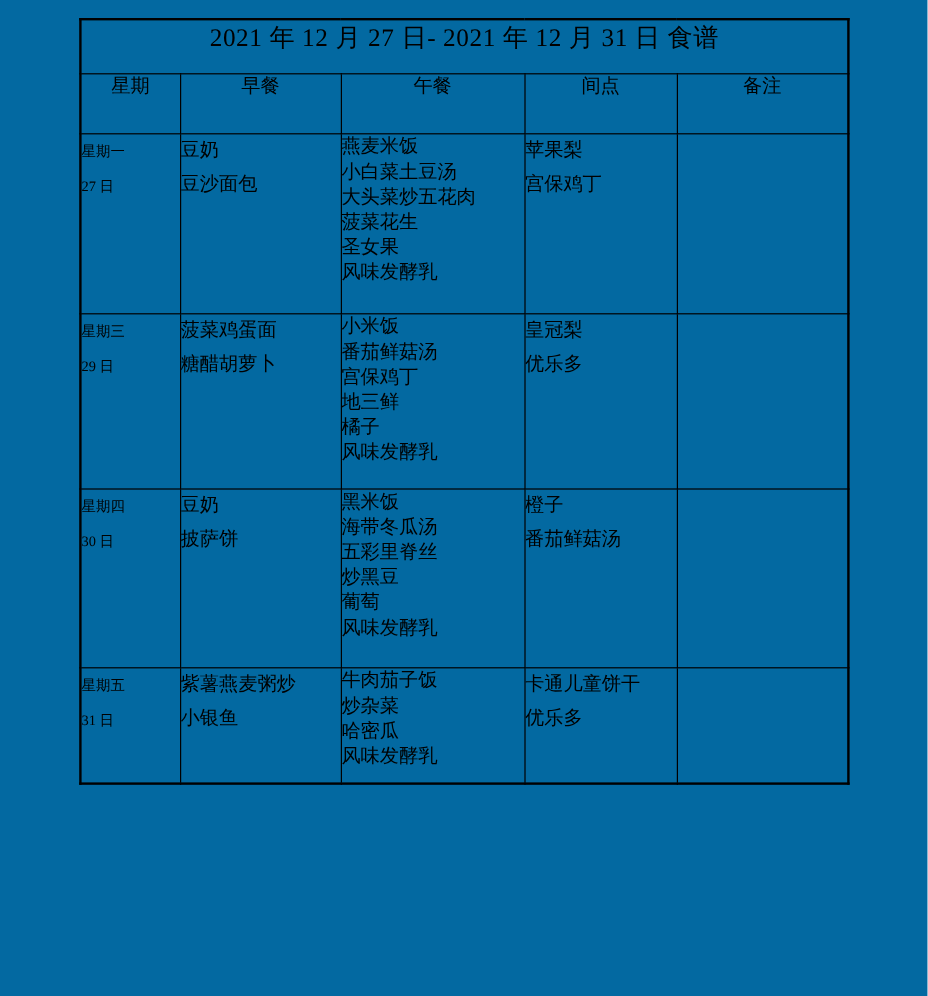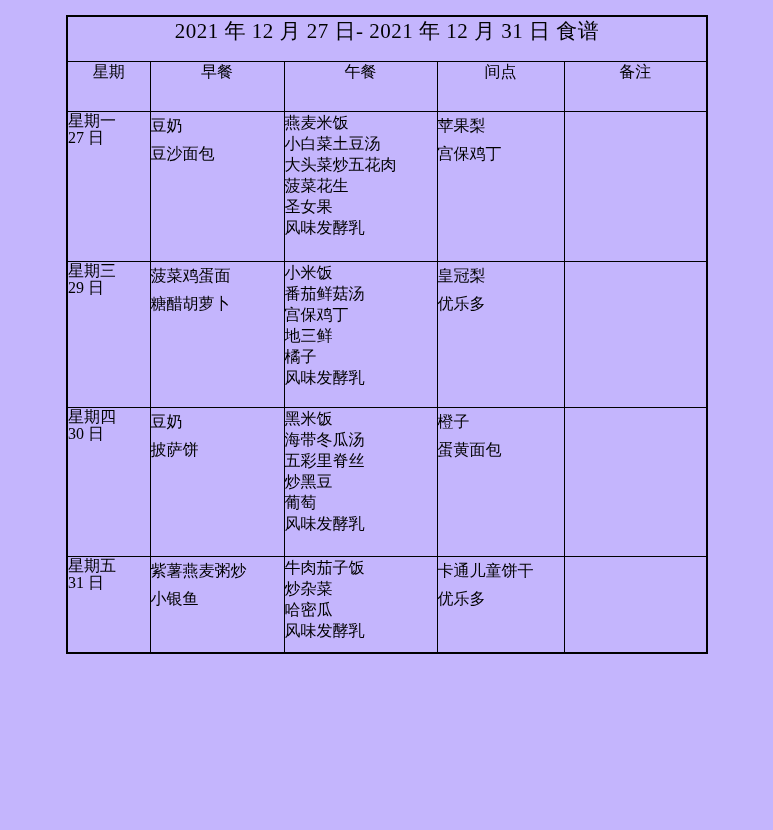--- a/index.html
+++ b/index.html
@@ -6,21 +6,21 @@
     margin: 0;
     padding: 0;
     background: #ffffff;
     font-family: "Liberation Serif", "DejaVu Serif", serif;
     color: #000000;
   }
   .page {
     position: relative;
     width: 773px;
     height: 830px;
-    background: #c4b5fd;
+    background: #0369a1;
     overflow: hidden;
   }
   table.menu-table {
     position: absolute;
     left: 66px;
     top: 15px;
     width: 640px;
     border-collapse: collapse;
     table-layout: fixed;
     border: 2px solid #000000;
@@ -46,22 +46,22 @@
     font-size: 21px;
     letter-spacing: 0.5px;
   }
   .header-cell {
     text-align: center;
     vertical-align: middle;
     font-size: 16px;
     padding-top: 8px;
   }
   .day-cell {
-    font-size: 16px;
-    line-height: 17px;
+    font-size: 12px;
+    line-height: 29px;
     padding: 44px 4px 0 10px;
     white-space: pre-line;
   }
   .meal-cell {
     font-size: 16px;
     white-space: pre-line;
     padding-left: 8px;
     padding-right: 4px;
     margin-top: 22px;
   }
@@ -141,21 +141,21 @@
 30 日</td>
       <td class="meal-cell breakfast-cell">豆奶
 披萨饼</td>
       <td class="meal-cell lunch-cell">黑米饭
 海带冬瓜汤
 五彩里脊丝
 炒黑豆
 葡萄
 风味发酵乳</td>
       <td class="meal-cell snack-cell">橙子
-蛋黄面包</td>
+番茄鲜菇汤</td>
       <td class="notes-cell"></td>
     </tr>
 
     <tr class="row-day5">
       <td class="day-cell">星期五
 31 日</td>
       <td class="meal-cell breakfast-cell">紫薯燕麦粥炒
 小银鱼</td>
       <td class="meal-cell lunch-cell">牛肉茄子饭
 炒杂菜

